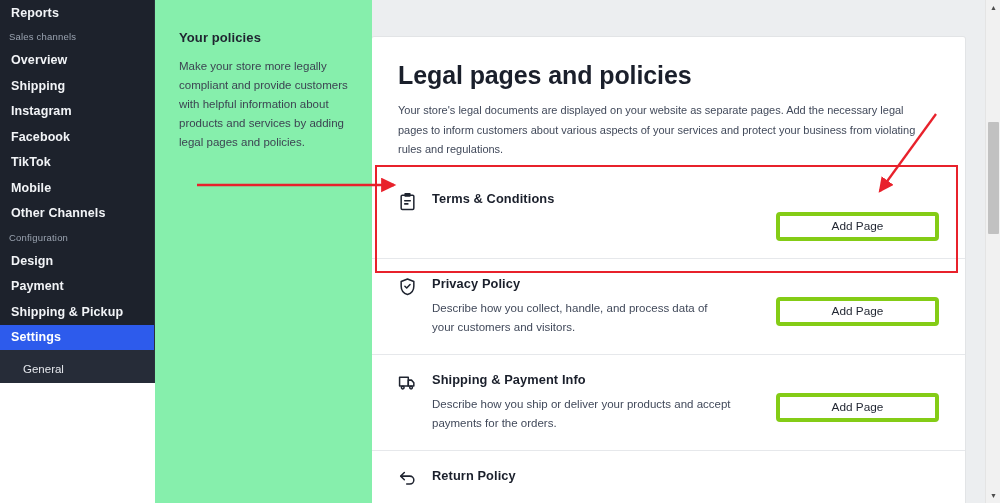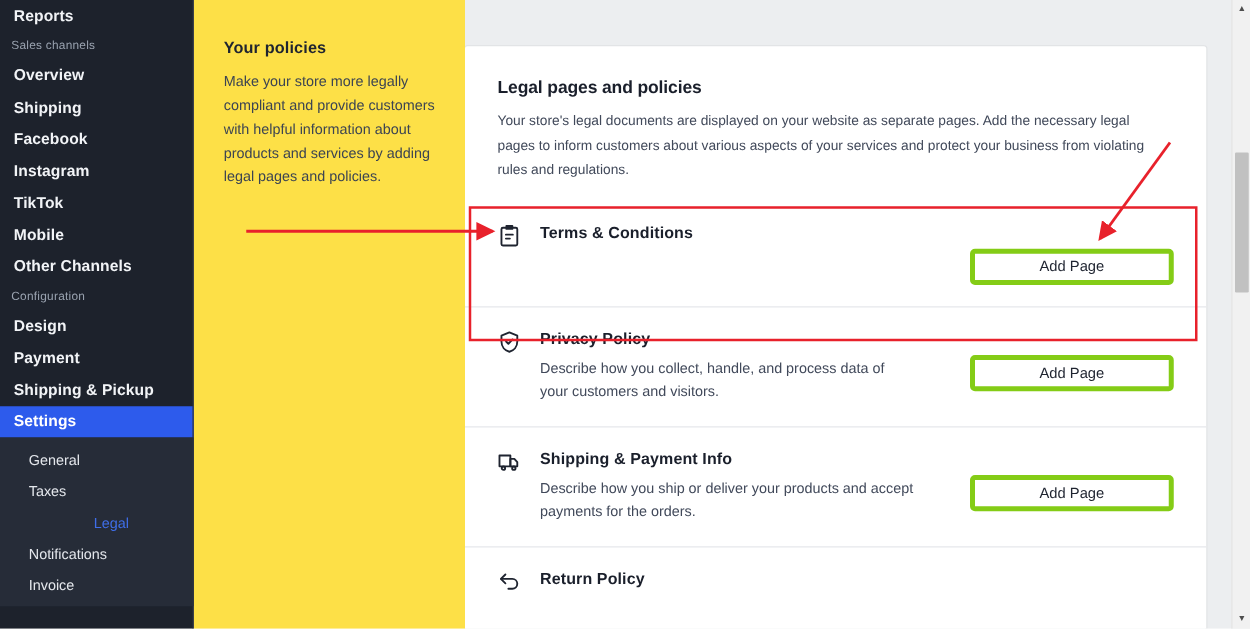--- a/index.html
+++ b/index.html
@@ -12,21 +12,21 @@
   .app {
     position: relative;
     width: 1000px; height: 503px;
     display: flex;
     overflow: hidden;
   }
 
   
   .sidebar {
     width: 155px;
-    height: 503px;
+    height: 383px;
     background: #1d222c;
     color: #ffffff;
     flex: 0 0 155px;
     position: relative;
     overflow: hidden;
   }
   .nav-item {
     height: 25.5px;
     display: flex;
     align-items: center;
@@ -70,21 +70,21 @@
     position: absolute;
     right: 0; top: 0;
     width: 1px; height: 100%;
     background: #2b313c;
   }
 
   
   .midcol {
     width: 217px;
     flex: 0 0 217px;
-    background: #fde047;
+    background: #86efac;
     padding: 30px 24px 0 24px;
     height: 503px;
   }
   .midcol h3 {
     font-size: 13px;
     font-weight: bold;
     color: #1f2430;
     margin-bottom: 12px;
     letter-spacing: .1px;
   }
@@ -104,21 +104,21 @@
     overflow: hidden;
   }
   .card {
     background: #ffffff;
     border-radius: 2px;
     height: 500px;
     box-shadow: 0 0 0 1px rgba(0,0,0,0.04);
   }
   .card-head { padding: 24px 26px 6px 26px; }
   .card-head h1 {
-    font-size: 14px;
+    font-size: 25px;
     font-weight: bold;
     color: #1a1f2b;
     letter-spacing: -.1px;
     margin-bottom: 11px;
   }
   .card-head p {
     font-size: 11px;
     line-height: 19.5px;
     color: #41495a;
     max-width: 535px;
@@ -224,24 +224,24 @@
     </div>
 
     <div class="nav-section-label">Sales channels</div>
     <div class="nav-item">
       <span>Overview</span>
     </div>
     <div class="nav-item">
       <span>Shipping</span>
     </div>
     <div class="nav-item">
+      <span>Instagram</span>
+    </div>
+    <div class="nav-item">
       <span>Facebook</span>
-    </div>
-    <div class="nav-item">
-      <span>Instagram</span>
     </div>
     <div class="nav-item">
       <span>TikTok</span>
     </div>
     <div class="nav-item">
       <span>Mobile</span>
     </div>
     <div class="nav-item">
       <span>Other Channels</span>
     </div>

